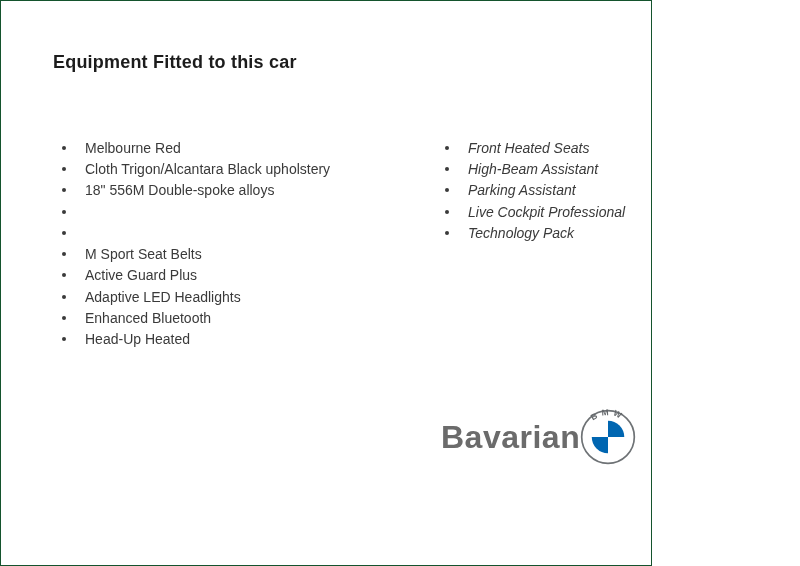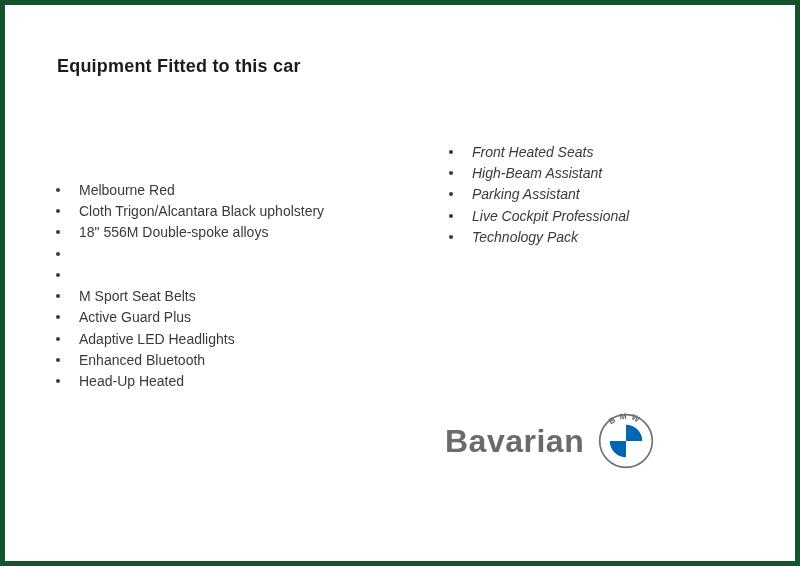--- a/index.html
+++ b/index.html
@@ -2,41 +2,41 @@
 <html><head>
 <meta charset="utf-8">
 <style>
   * { margin: 0; padding: 0; box-sizing: border-box; }
   html, body { width: 800px; height: 566px; background: #ffffff; }
   body { font-family: "Liberation Sans", sans-serif; position: relative; overflow: hidden; }
 
   .canvas {
     position: absolute;
     left: 0; top: 0;
-    width: 800px; height: 566px;
+    width: 652px; height: 566px;
     background: #ffffff;
-    border: 5px solid #14532d;
+    border: 1px solid #14532d;
   }
 
   .page-title {
     position: absolute;
     left: 52px;
     top: 51px;
     font-size: 18px;
     font-weight: bold;
     color: #1c1c1c;
     letter-spacing: 0.2px;
   }
 
   .equip-list {
     position: absolute;
     top: 136px;
     list-style: none;
   }
-  .equip-list.left  { left: 47px;  width: 360px; margin-top: 38px; }
+  .equip-list.left  { left: 57px;  width: 360px; }
   .equip-list.right { left: 440px; width: 320px; font-style: italic; }
 
   .equip-item {
     display: flex;
     align-items: center;
     height: 21.3px;
     color: #3a3a3a;
     font-size: 14px;
   }
   .bullet {
@@ -47,21 +47,20 @@
     margin-right: 19px;
     flex: 0 0 auto;
   }
 
   .brand {
     position: absolute;
     left: 440px;
     top: 408px;
     display: flex;
     align-items: center;
-    gap: 14px;
   }
   .brand-name {
     font-size: 32px;
     font-weight: bold;
     color: #6b6b6b;
     letter-spacing: 0.5px;
   }
   .bmw-roundel { width: 56px; height: 56px; display: block; }
   .bmw-roundel .ring { fill: #ffffff; stroke: #6e7275; stroke-width: 3; }
   .bmw-roundel .letters {

